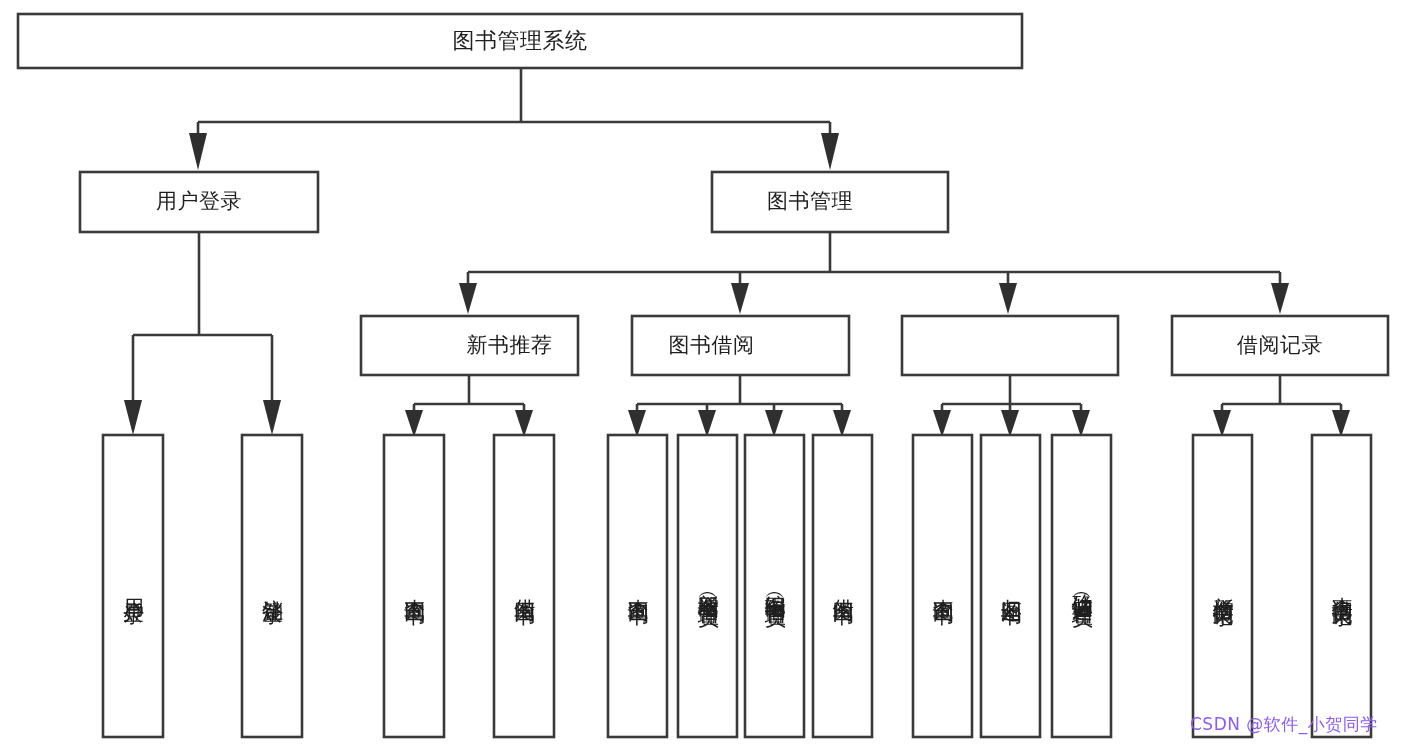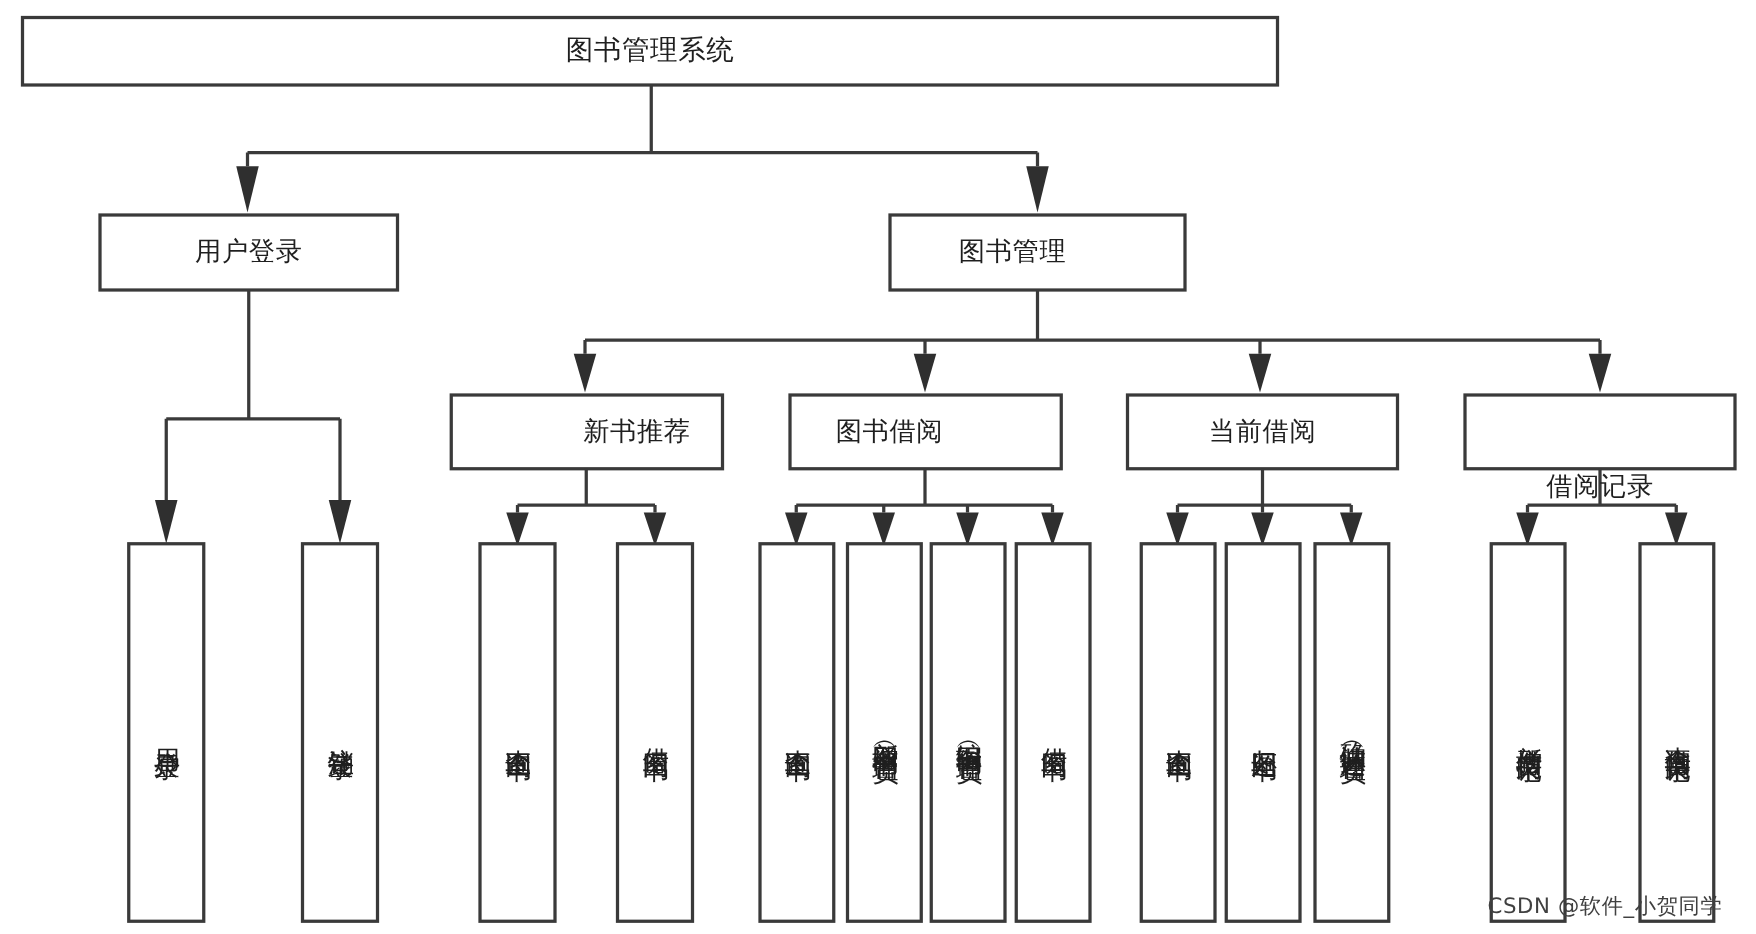--- a/index.html
+++ b/index.html
@@ -75,21 +75,21 @@
     pointer-events: none;
   }
   .leaf-cell {
     position: absolute;
     display: flex;
     align-items: center;
     justify-content: center;
   }
   .watermark {
     position: absolute;
-    color: #404040;
+    color: #8b5cf6;
     font-size: 17px;
     letter-spacing: 0.5px;
     white-space: nowrap;
     pointer-events: none;
   }
 </style>
 </head>
 <body>
 
 <div id="diagram-root">
@@ -189,22 +189,21 @@
     <rect class="node-box-leaf" x="1312" y="435" width="59" height="302"></rect>
   </svg>
 
   <div class="node-label-h node-label-root" style="left:18px; top:14px; width:1004px; height:54px;">图书管理系统</div>
 
   <div class="node-label-h" style="left:80px; top:172px; width:238px; height:60px;">用户登录</div>
   <div class="node-label-h" style="left:692px; top:172px; width:236px; height:60px;">图书管理</div>
 
   <div class="node-label-h" style="left:361px; top:316px; width:217px; height:59px;margin-left:40px;">新书推荐</div>
   <div class="node-label-h" style="left:603px; top:316px; width:217px; height:59px;">图书借阅</div>
-  <div class="node-label-h" style="left:902px; top:316px; width:216px; height:59px;">当前借阅</div>
-  <div class="node-label-h" style="left:1172px; top:316px; width:216px; height:59px;margin-top:44px;">借阅记录</div>
+  <div class="node-label-h" style="left:1172px; top:316px; width:216px; height:59px;">借阅记录</div>
 
   <div class="leaf-cell" style="left:103px; top:435px; width:60px; height:302px;">
     <div class="leaf-label-v" style="height:225px;">用户登录</div>
   </div>
   <div class="leaf-cell" style="left:242px; top:435px; width:60px; height:302px;">
     <div class="leaf-label-v" style="height:225px;">注销登录</div>
   </div>
 
   <div class="leaf-cell" style="left:384px; top:435px; width:60px; height:302px;">
     <div class="leaf-label-v" style="height:225px;">查询图书</div>

